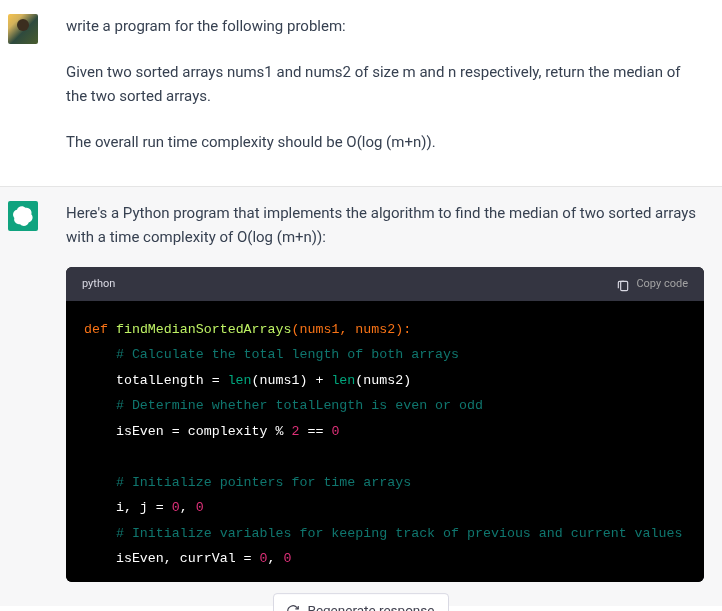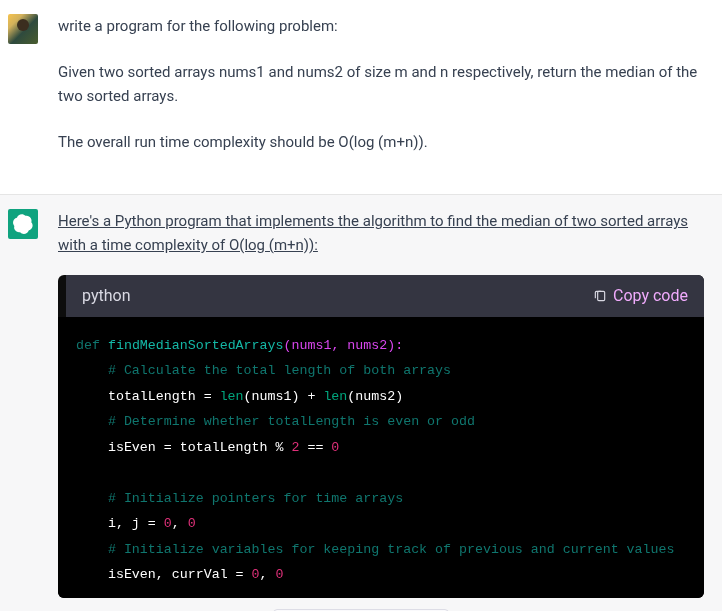--- a/index.html
+++ b/index.html
@@ -9,21 +9,21 @@
     line-height: 1.6;
     color: #343541;
     background: #ffffff;
     width: 722px;
     height: 611px;
     overflow: hidden;
   }
   .message {
     display: flex;
     padding: 14px 8px 24px 8px;
-    gap: 20px;
+    gap: 28px;
     align-items: flex-start;
   }
   .user-msg { background: #ffffff; border-bottom: 1px solid #e5e5e5; }
   .assistant-msg { background: #f7f7f8; }
   .avatar {
     width: 30px;
     height: 30px;
     flex: 0 0 30px;
     border-radius: 2px;
     display: flex;
@@ -40,65 +40,64 @@
     position:absolute;
     width:12px;height:12px;
     border-radius:50%;
     background:#3b2e1f;
     top:5px;left:9px;
   }
   .avatar-assistant { background: #10a37f; }
   .avatar-assistant svg { width:20px; height:20px; }
   .msg-body { flex: 1 1 auto; padding-right: 10px; }
   .msg-body p { margin: 0 0 22px 0; color: #374151; }
-  .msg-body p:last-child { margin-bottom: 16px; }
-  .assistant-msg .msg-body p { margin-bottom: 18px; text-decoration: underline; }
+  .msg-body p:last-child { margin-bottom: 8px; }
+  .assistant-msg .msg-body p { margin-bottom: 18px; }
 
   .code-card {
     background: #0d0d0d;
     border-radius: 6px;
     overflow: hidden;
     margin-top: 4px;
     font-size: 13px;
   }
   .code-header {
     background: #343541;
     color: #d9d9e3;
     display: flex;
     justify-content: space-between;
     align-items: center;
     padding: 8px 16px;
-    font-size: 16px;
-    margin-left: 8px;
+    font-size: 11px;
   }
   .copy-btn {
     display: flex;
-    align-items: center;
+    align-items: flex-end;
     gap: 6px;
     cursor: pointer;
-    color: #f0abfc;
+    color: #a3a3a3;
   }
   .copy-btn svg { width:14px; height:14px; }
   pre {
     padding: 16px 18px 10px 18px;
     overflow: auto;
     background: #000000;
   }
   code {
     font-family: "Consolas", "Menlo", "Courier New", monospace;
     font-size: 13.3px;
     line-height: 1.92;
     color: #ffffff;
     white-space: pre;
   }
-  .tok-kw { color: #0f766e; }
-  .tok-def { color: #14b8a6; }
+  .tok-kw { color: #f97316; }
+  .tok-def { color: #bef264; }
   .tok-fn { color: #00a67d; margin-top: 19px; }
   .tok-id { color: #ffffff; }
-  .tok-paren { color: #d946ef; font-family: Liberation Mono, monospace; }
+  .tok-paren { color: #f97316; font-family: Liberation Mono, monospace; }
   .tok-str, .tok-num { color: #df3079; }
   .tok-cm { color: #0f766e; }
 
   .regen-bar {
     position: absolute;
     left: 0; right: 0;
     bottom: 0;
     display:flex;
     justify-content:center;
     pointer-events:none;
@@ -148,21 +147,21 @@
             <rect x="8" y="4" width="12" height="16" rx="2"></rect>
             <path d="M4 16V6a2 2 0 0 1 2-2h8"></path>
           </svg>
           <span>Copy code</span>
         </div>
       </div>
       <pre><code><span class="tok-kw">def</span> <span class="tok-def">findMedianSortedArrays</span><span class="tok-paren">(nums1, nums2):</span>
     <span class="tok-cm"># Calculate the total length of both arrays</span>
     <span class="tok-id">totalLength = </span><span class="tok-fn">len</span><span class="tok-id">(nums1) + </span><span class="tok-fn">len</span><span class="tok-id">(nums2)</span>
     <span class="tok-cm"># Determine whether totalLength is even or odd</span>
-    <span class="tok-id">isEven = totalLength % </span><span class="tok-num">2</span><span class="tok-id"> == </span><span class="tok-num">0</span>
+    <span class="tok-id">isEven = complexity % </span><span class="tok-num">2</span><span class="tok-id"> == </span><span class="tok-num">0</span>
 
     <span class="tok-cm"># Initialize pointers for time arrays</span>
     <span class="tok-id">i, j = </span><span class="tok-num">0</span><span class="tok-id">, </span><span class="tok-num">0</span>
     <span class="tok-cm"># Initialize variables for keeping track of previous and current values</span>
     <span class="tok-id">isEven, currVal = </span><span class="tok-num">0</span><span class="tok-id">, </span><span class="tok-num">0</span>
 </code></pre>
     </div>
   </div>
 
   <div class="regen-bar">

